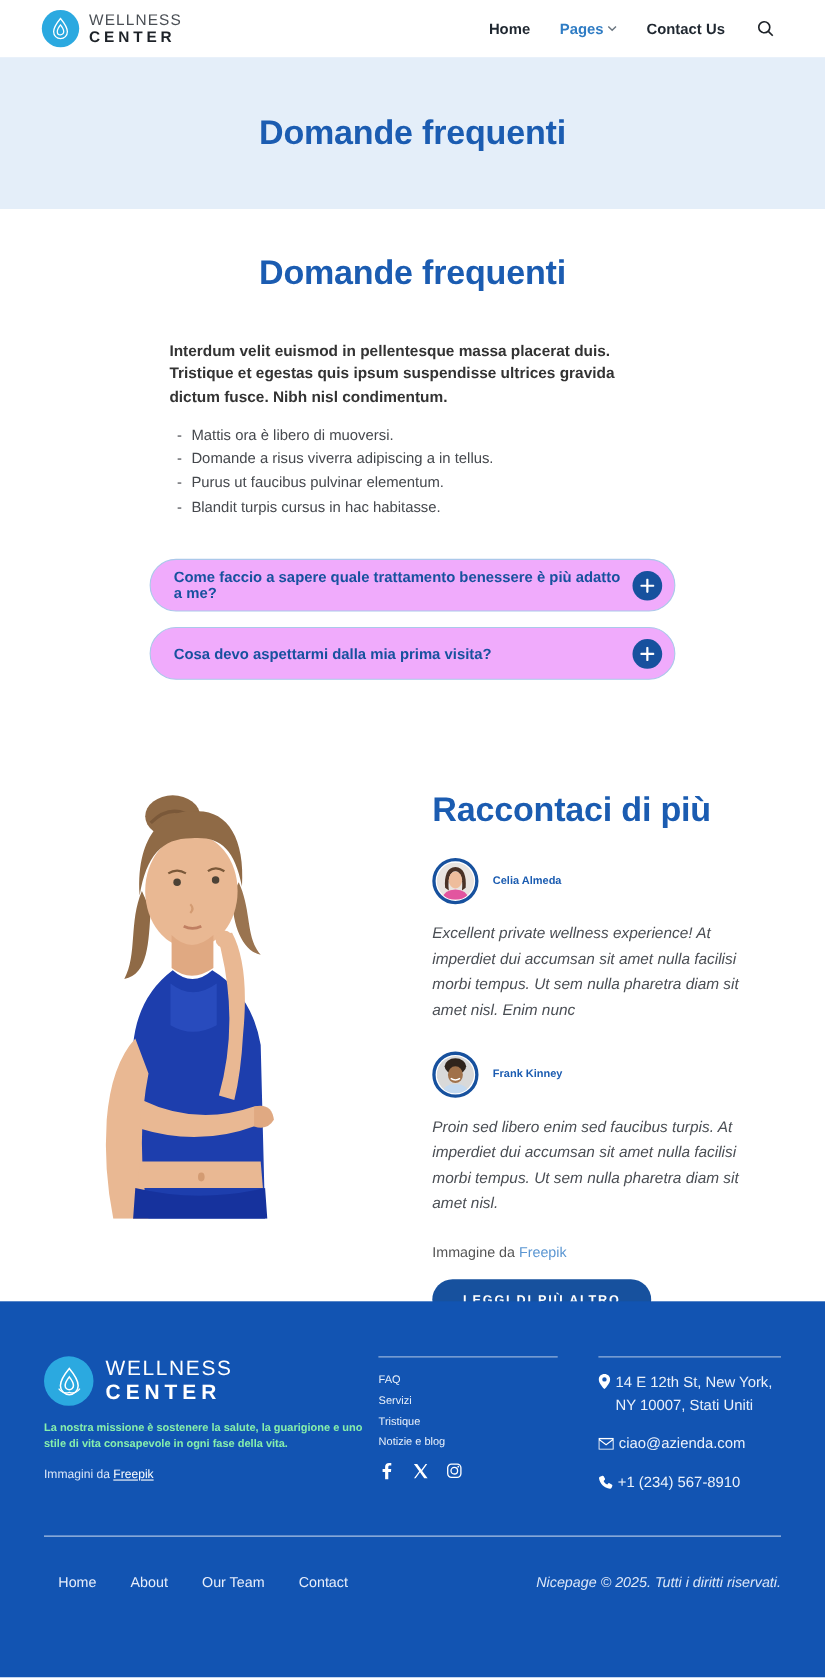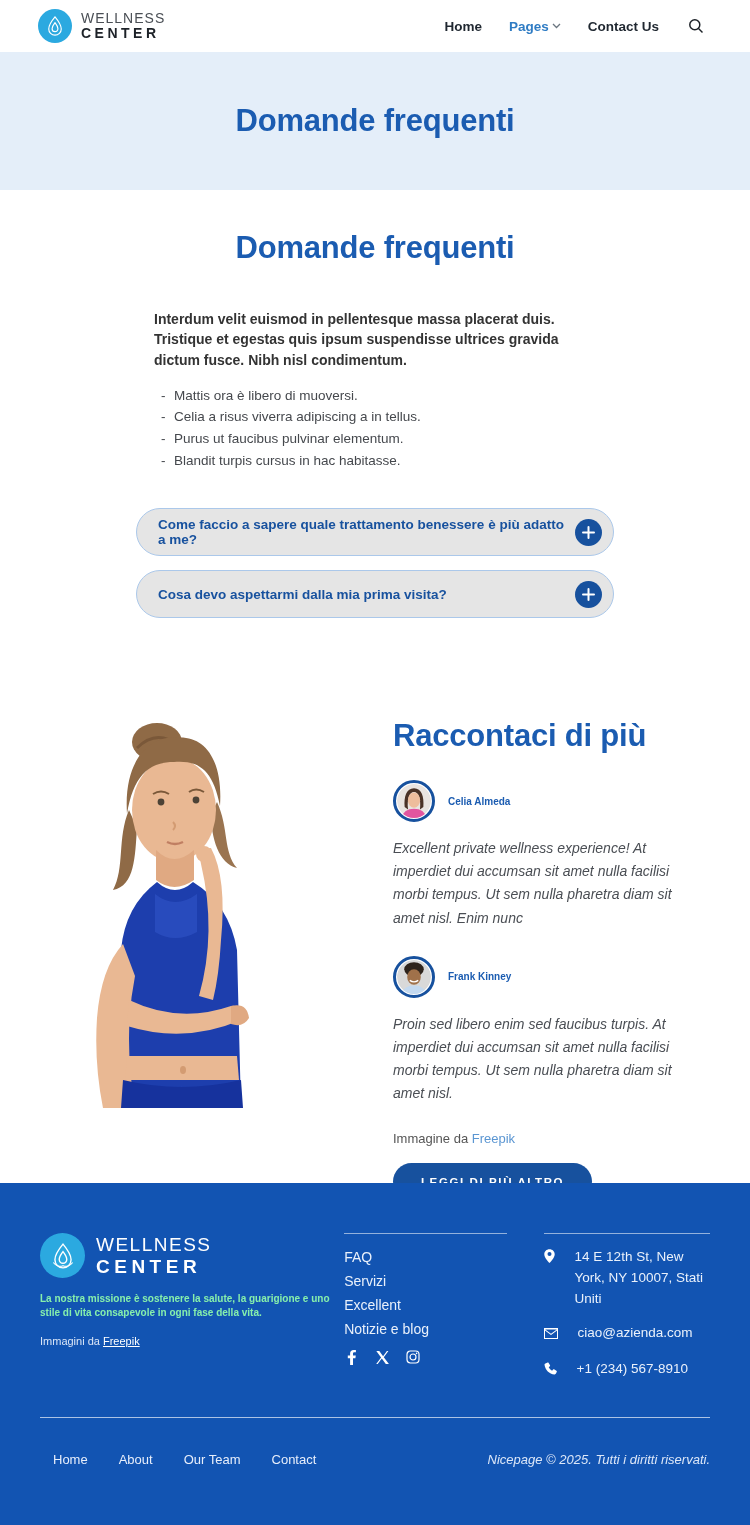--- a/index.html
+++ b/index.html
@@ -35,21 +35,21 @@
 
   
   .hero{height:138px;background:var(--hero-bg);display:flex;align-items:center;justify-content:center;}
   h1,.h-blue{font-size:31px;font-weight:700;color:var(--accent);letter-spacing:-.2px;}
 
   
   .faq{padding-top:40px;}
   .faq-title{text-align:center;margin-bottom:24px;}
   .acc-wrap{width:478px;margin:0 auto;}
   .acc-item{
-    height:48px;border:1px solid var(--acc-border);border-radius:24px;background:#e5e5e5;
+    height:48px;border:1px solid var(--acc-border);border-radius:24px;background:#f0abfc;
     display:flex;align-items:center;justify-content:space-between;
     padding:0 11px 0 21px;cursor:pointer;
   }
   .acc-item.open{background:var(--acc-bg);}
   .acc-q{font-size:13.5px;font-weight:700;color:var(--dark);}
   .plus{width:27px;height:27px;border-radius:50%;background:var(--dark);display:flex;align-items:center;justify-content:center;flex:0 0 auto;}
   .acc-answer{padding:19px 20px 37px 18px;}
   .acc-lead{font-size:14px;font-weight:700;color:#333;line-height:1.45;}
   .acc-list{list-style:none;margin-top:15px;padding-left:7px;}
   .acc-list li{font-size:13.5px;color:#45484d;line-height:1.6;padding-left:13px;position:relative;}
@@ -83,25 +83,25 @@
   .f-cols{display:flex;}
   .f-col1{width:300px;}
   .f-brand{display:flex;align-items:center;gap:11px;margin-bottom:14px;cursor:pointer;}
   .f-mark{width:45px;height:45px;border-radius:50%;background:var(--sky);display:flex;align-items:center;justify-content:center;flex:0 0 auto;}
   .f-brand-line1{font-size:19px;letter-spacing:1.5px;font-weight:400;color:#fff;line-height:1.15;}
   .f-brand-line2{font-size:19px;letter-spacing:4.5px;font-weight:700;color:#fff;line-height:1.15;}
   .f-mission{font-size:10px;font-weight:700;line-height:1.38;color:#86efac;}
   .f-credit{margin-top:15px;font-size:11px;color:#dbe6f7;}
   .f-credit a{text-decoration:underline;color:#fff;cursor:pointer;}
   .f-col2{width:164px;margin-left:7px;border-top:1px solid rgba(255,255,255,.55);padding-top:15px;}
-  .f-link{display:block;font-size:14px;color:#eaf1fb;margin-bottom:8px;cursor:pointer;}
+  .f-link{display:block;font-size:10px;color:#eaf1fb;margin-bottom:8px;cursor:pointer;}
   .f-social{display:flex;gap:17px;margin-top:13px;align-items:center;}
   .f-social .s-icon{width:14px;height:14px;display:flex;align-items:center;justify-content:center;cursor:pointer;}
   .f-col3{width:168px;margin-left:37px;border-top:1px solid rgba(255,255,255,.55);padding-top:13px;}
-  .f-contact{display:flex;gap:20px;font-size:13.5px;color:#eaf1fb;line-height:1.55;margin-bottom:13px;cursor:pointer;}
+  .f-contact{display:flex;gap:5px;font-size:13.5px;color:#eaf1fb;line-height:1.55;margin-bottom:13px;cursor:pointer;}
   .f-contact .c-icon{flex:0 0 auto;margin-top:2px;}
   .f-divider{border-top:1px solid rgba(255,255,255,.65);margin-top:22px;}
   .f-bottom{display:flex;align-items:center;justify-content:space-between;padding:34px 0 0 13px;}
   .fb-nav{display:flex;gap:31px;}
   .fb-link{font-size:13px;color:#e7eefb;cursor:pointer;}
   .fb-copy{font-size:13px;color:#dce7f8;font-style:italic;}
 </style>
 </head>
 <body>
 
@@ -143,21 +143,21 @@
 <section class="faq">
   <h2 class="h-blue faq-title">Domande frequenti</h2>
 
   <div class="acc-wrap">
 
 
     <div class="acc-answer">
       <p class="acc-lead">Interdum velit euismod in pellentesque massa placerat duis. Tristique et egestas quis ipsum suspendisse ultrices gravida dictum fusce. Nibh nisl condimentum.</p>
       <ul class="acc-list">
         <li>Mattis ora è libero di muoversi.</li>
-        <li>Celia a risus viverra adipiscing a in tellus.</li>
+        <li>Domande a risus viverra adipiscing a in tellus.</li>
         <li>Purus ut faucibus pulvinar elementum.</li>
         <li>Blandit turpis cursus in hac habitasse.</li>
       </ul>
     </div>
 
     <div class="acc-item">
       <span class="acc-q">Come faccio a sapere quale trattamento benessere è più adatto a me?</span>
       <span class="plus">
         <svg width="13" height="13" viewBox="0 0 13 13" stroke="#fff" stroke-width="2" stroke-linecap="round">
             <line x1="6.5" y1="1" x2="6.5" y2="12"></line>
@@ -276,21 +276,21 @@
           <div class="f-brand-line2">CENTER</div>
         </span>
       </div>
       <p class="f-mission">La nostra missione è sostenere la salute, la guarigione e uno stile di vita consapevole in ogni fase della vita.</p>
       <p class="f-credit"><span>Immagini da </span><a>Freepik</a></p>
     </div>
 
     <div class="f-col2">
       <a class="f-link">FAQ</a>
       <a class="f-link">Servizi</a>
-      <a class="f-link">Excellent</a>
+      <a class="f-link">Tristique</a>
       <a class="f-link">Notizie e blog</a>
       <div class="f-social">
         <span class="s-icon">
           <svg width="9" height="15" viewBox="0 0 9 15" fill="#fff">
               <path d="M6 15 L6 8.2 L8.4 8.2 L8.8 5.4 L6 5.4 L6 3.6 C6 2.8 6.3 2.2 7.4 2.2 L8.9 2.2 L8.9 -0 L6.7 0 C4.4 0 3.1 1.3 3.1 3.4 L3.1 5.4 L0.8 5.4 L0.8 8.2 L3.1 8.2 L3.1 15 Z"></path>
             </svg>
         </span>
         <span class="s-icon">
           <svg width="13" height="13" viewBox="0 0 13 13" fill="#fff">
               <path d="M0.3 0 L5.1 6.5 L0.2 13 L1.7 13 L5.8 7.5 L9.8 13 L12.9 13 L7.8 6.2 L12.4 0 L10.9 0 L7.1 5.2 L3.3 0 Z"></path>

